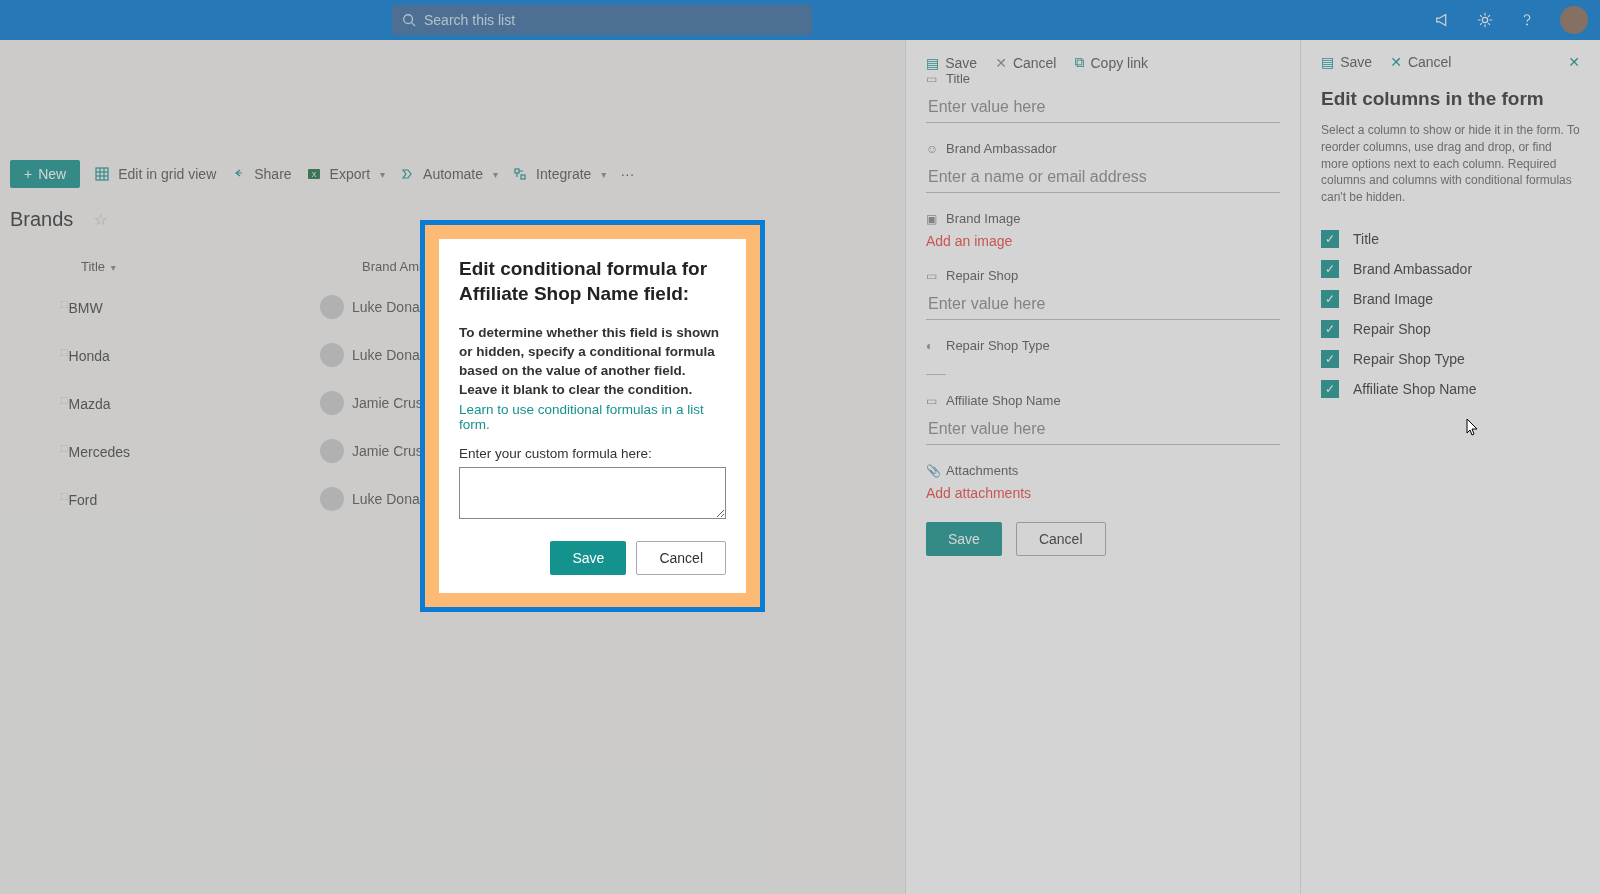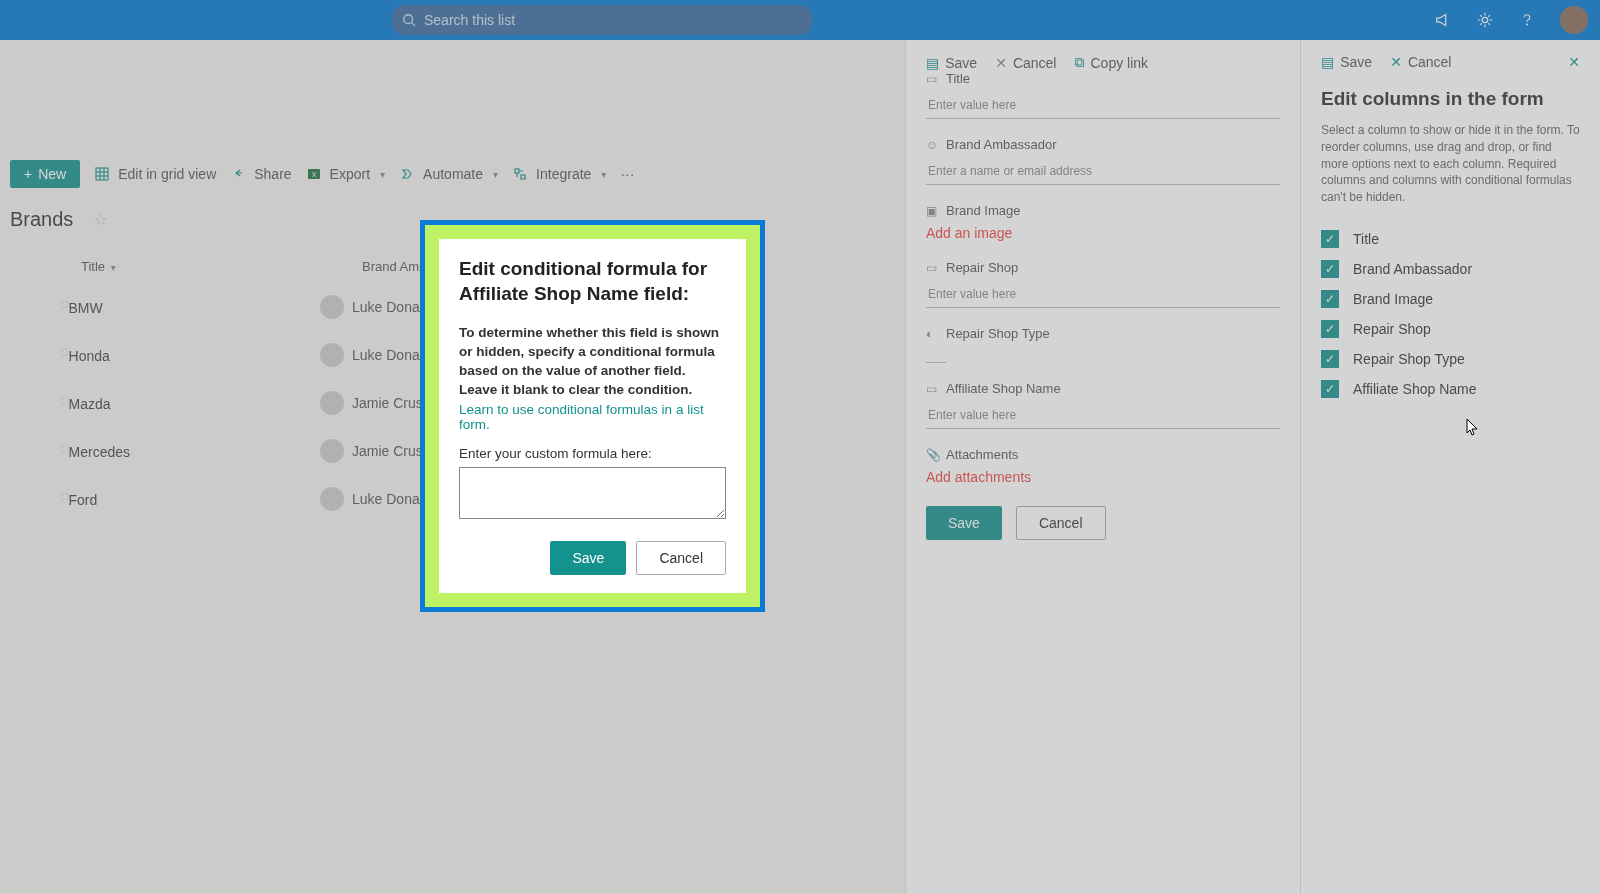--- a/index.html
+++ b/index.html
@@ -1,20 +1,20 @@
 <!DOCTYPE html>
 <html><head>
 <meta charset="utf-8">
 <style>
 * { box-sizing: border-box; margin: 0; padding: 0; font-family: "Segoe UI", Arial, sans-serif; }
 body { width: 1600px; height: 894px; overflow: hidden; background: #f3f2f1; position: relative; }
 
 
 .topbar { height: 40px; background: #0078d4; display: flex; align-items: center; padding: 0 12px; }
-.search-wrap { margin-left: 380px; display: flex; align-items: center; background: #376ba0; border-radius: 12px; width: 420px; height: 30px; padding: 0 10px; color: #cde3f3; }
+.search-wrap { margin-left: 380px; display: flex; align-items: center; background: #376ba0; border-radius: 4px; width: 420px; height: 30px; padding: 0 10px; color: #cde3f3; }
 .search-wrap input { background: transparent; border: none; color: #cde3f3; font-size: 14px; margin-left: 8px; flex: 1; outline: none; }
 .search-wrap input::placeholder { color: #cde3f3; }
 .topbar-right { margin-left: auto; display: flex; align-items: center; gap: 24px; color: #fff; }
 .topbar-right .ico { font-size: 16px; cursor: pointer; }
 .avatar { width: 28px; height: 28px; border-radius: 50%; background: #8a6d5a; }
 
 
 .toolbar { margin-top: 120px; padding: 0 10px; display: flex; align-items: center; gap: 14px; }
 .btn-new { background: #14928e; color: #fff; border: none; padding: 6px 14px; border-radius: 2px; font-size: 14px; display: flex; align-items: center; gap: 6px; cursor: pointer; }
 .tb-item { color: #555; font-size: 14px; display: flex; align-items: center; gap: 8px; cursor: pointer; }
@@ -36,41 +36,41 @@
 .person .pavatar { width: 24px; height: 24px; background: #ccc; border-radius: 50%; }
 
 
 .panel { position: absolute; top: 40px; right: 300px; width: 395px; bottom: 0; background: #fff; border-left: 1px solid #e1e1e1; padding: 14px 20px; }
 .panel-actions { display: flex; gap: 18px; font-size: 14px; color: #555; }
 .panel-actions .pa { display: flex; align-items: center; gap: 6px; cursor: pointer; }
 .panel h2 { font-size: 20px; font-weight: 400; color: #333; margin: 28px 0 16px; }
 .fld { margin-bottom: 18px; }
 .fld-label { font-size: 13px; color: #555; margin-bottom: 6px; display: flex; align-items: center; gap: 6px; }
 .fld-ico { color: #888; font-size: 12px; width: 14px; }
-.fld input { width: 100%; border: none; border-bottom: 1px solid #bbb; padding: 6px 2px; font-size: 12px; color: #444; outline: none; }
+.fld input { width: 100%; border: none; border-bottom: 1px solid #bbb; padding: 6px 2px; font-size: 16px; color: #444; outline: none; }
 .fld input::placeholder { color: #888; }
 .fld .link { color: #ef4444; font-size: 14px; cursor: pointer; }
 .panel-btns { display: flex; gap: 14px; margin-top: 20px; }
 .btn-pri { background: #14928e; color: #fff; border: none; padding: 8px 22px; font-size: 14px; cursor: pointer; border-radius: 2px; }
 .btn-sec { background: #fff; color: #333; border: 1px solid #aaa; padding: 8px 22px; font-size: 14px; cursor: pointer; border-radius: 2px; }
 
 
 .rpanel { position: absolute; top: 40px; right: 0; width: 300px; bottom: 0; background: #fff; border-left: 1px solid #e1e1e1; padding: 14px 20px; }
 .rpanel-actions { display: flex; gap: 18px; font-size: 14px; color: #555; align-items: center; }
 .rpanel-close { margin-left: auto; color: #14928e; cursor: pointer; }
 .rpanel h2 { font-size: 19px; font-weight: 600; color: #333; margin: 18px 0 12px; }
 .rpanel .desc { font-size: 12px; color: #666; line-height: 1.4; margin-bottom: 18px; }
 .chk-row { display: flex; align-items: center; gap: 14px; padding: 6px 0; font-size: 14px; color: #333; }
 .chk { width: 18px; height: 18px; background: #14928e; display: flex; align-items: center; justify-content: center; color: #fff; font-size: 12px; }
 
 
 .scrim { position: absolute; inset: 0; background: rgba(120,120,120,0.32); }
 
 
-.modal-border { position: absolute; top: 220px; left: 420px; width: 345px; border: 5px solid #0a7cd4; background: #bef264; }
+.modal-border { position: absolute; top: 220px; left: 420px; width: 345px; border: 5px solid #0a7cd4; background: #fdba74; }
 .modal { background: #fff; margin: 14px; padding: 18px 20px; }
 .modal h3 { font-size: 19px; font-weight: 600; color: #222; line-height: 1.3; margin-bottom: 18px; }
 .modal .mdesc { font-size: 13.5px; color: #333; line-height: 1.4; font-weight: 600; }
 .modal .mlink { color: #14928e; font-size: 13.5px; font-weight: 400; cursor: pointer; display: block; margin-top: 2px; }
 .modal .mlabel { font-size: 13.5px; color: #333; margin-top: 14px; margin-bottom: 6px; }
 .modal textarea { width: 100%; height: 52px; border: 1px solid #888; resize: both; font-size: 13px; padding: 4px; font-family: inherit; }
 .modal-btns { display: flex; gap: 10px; justify-content: flex-end; margin-top: 18px; }
 .chev { font-size: 10px; color: #888; margin-left: 2px; }
 
 

